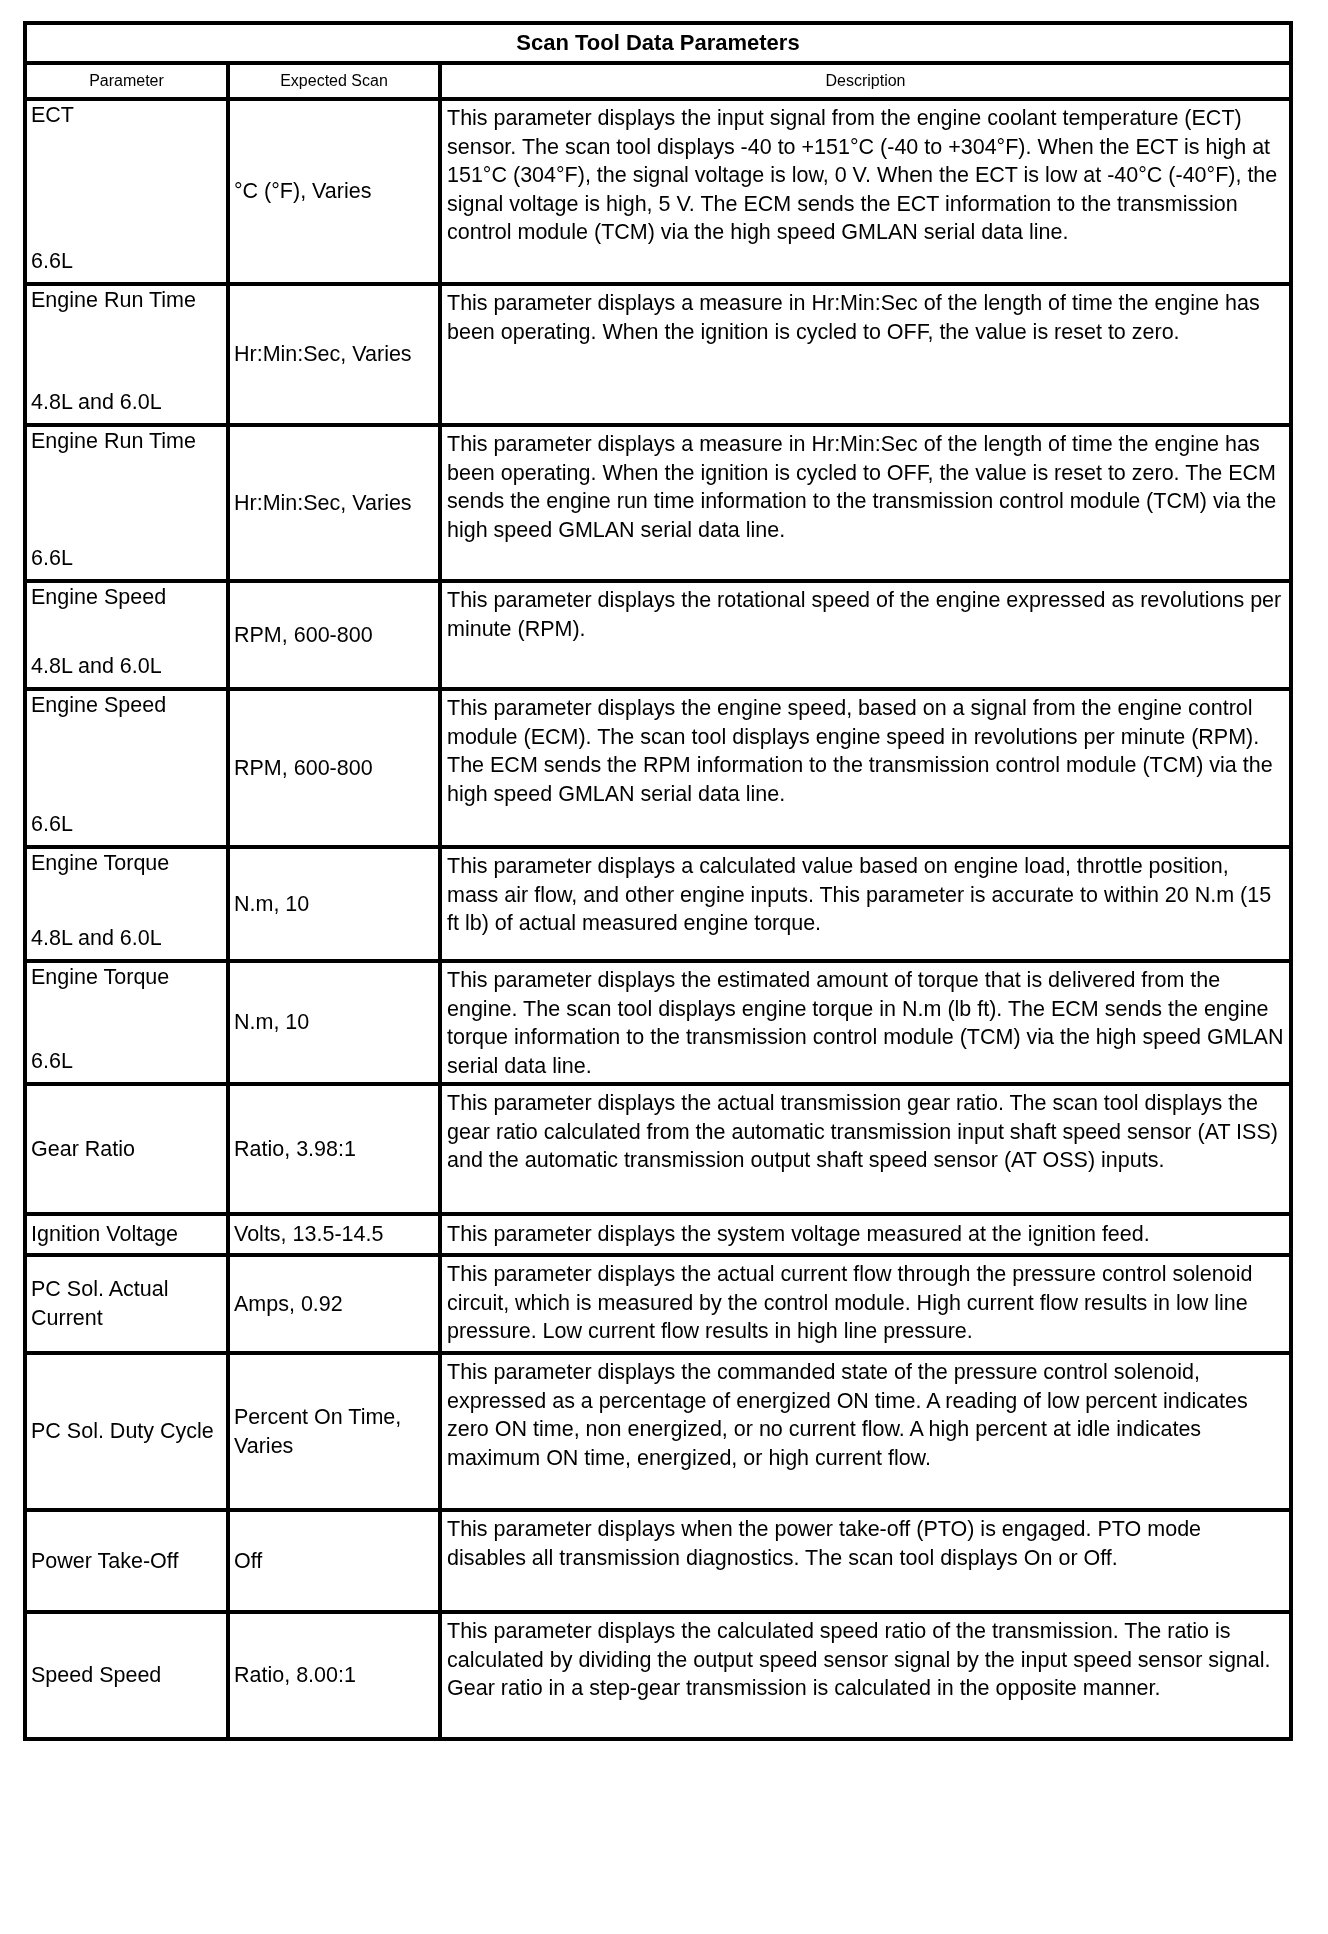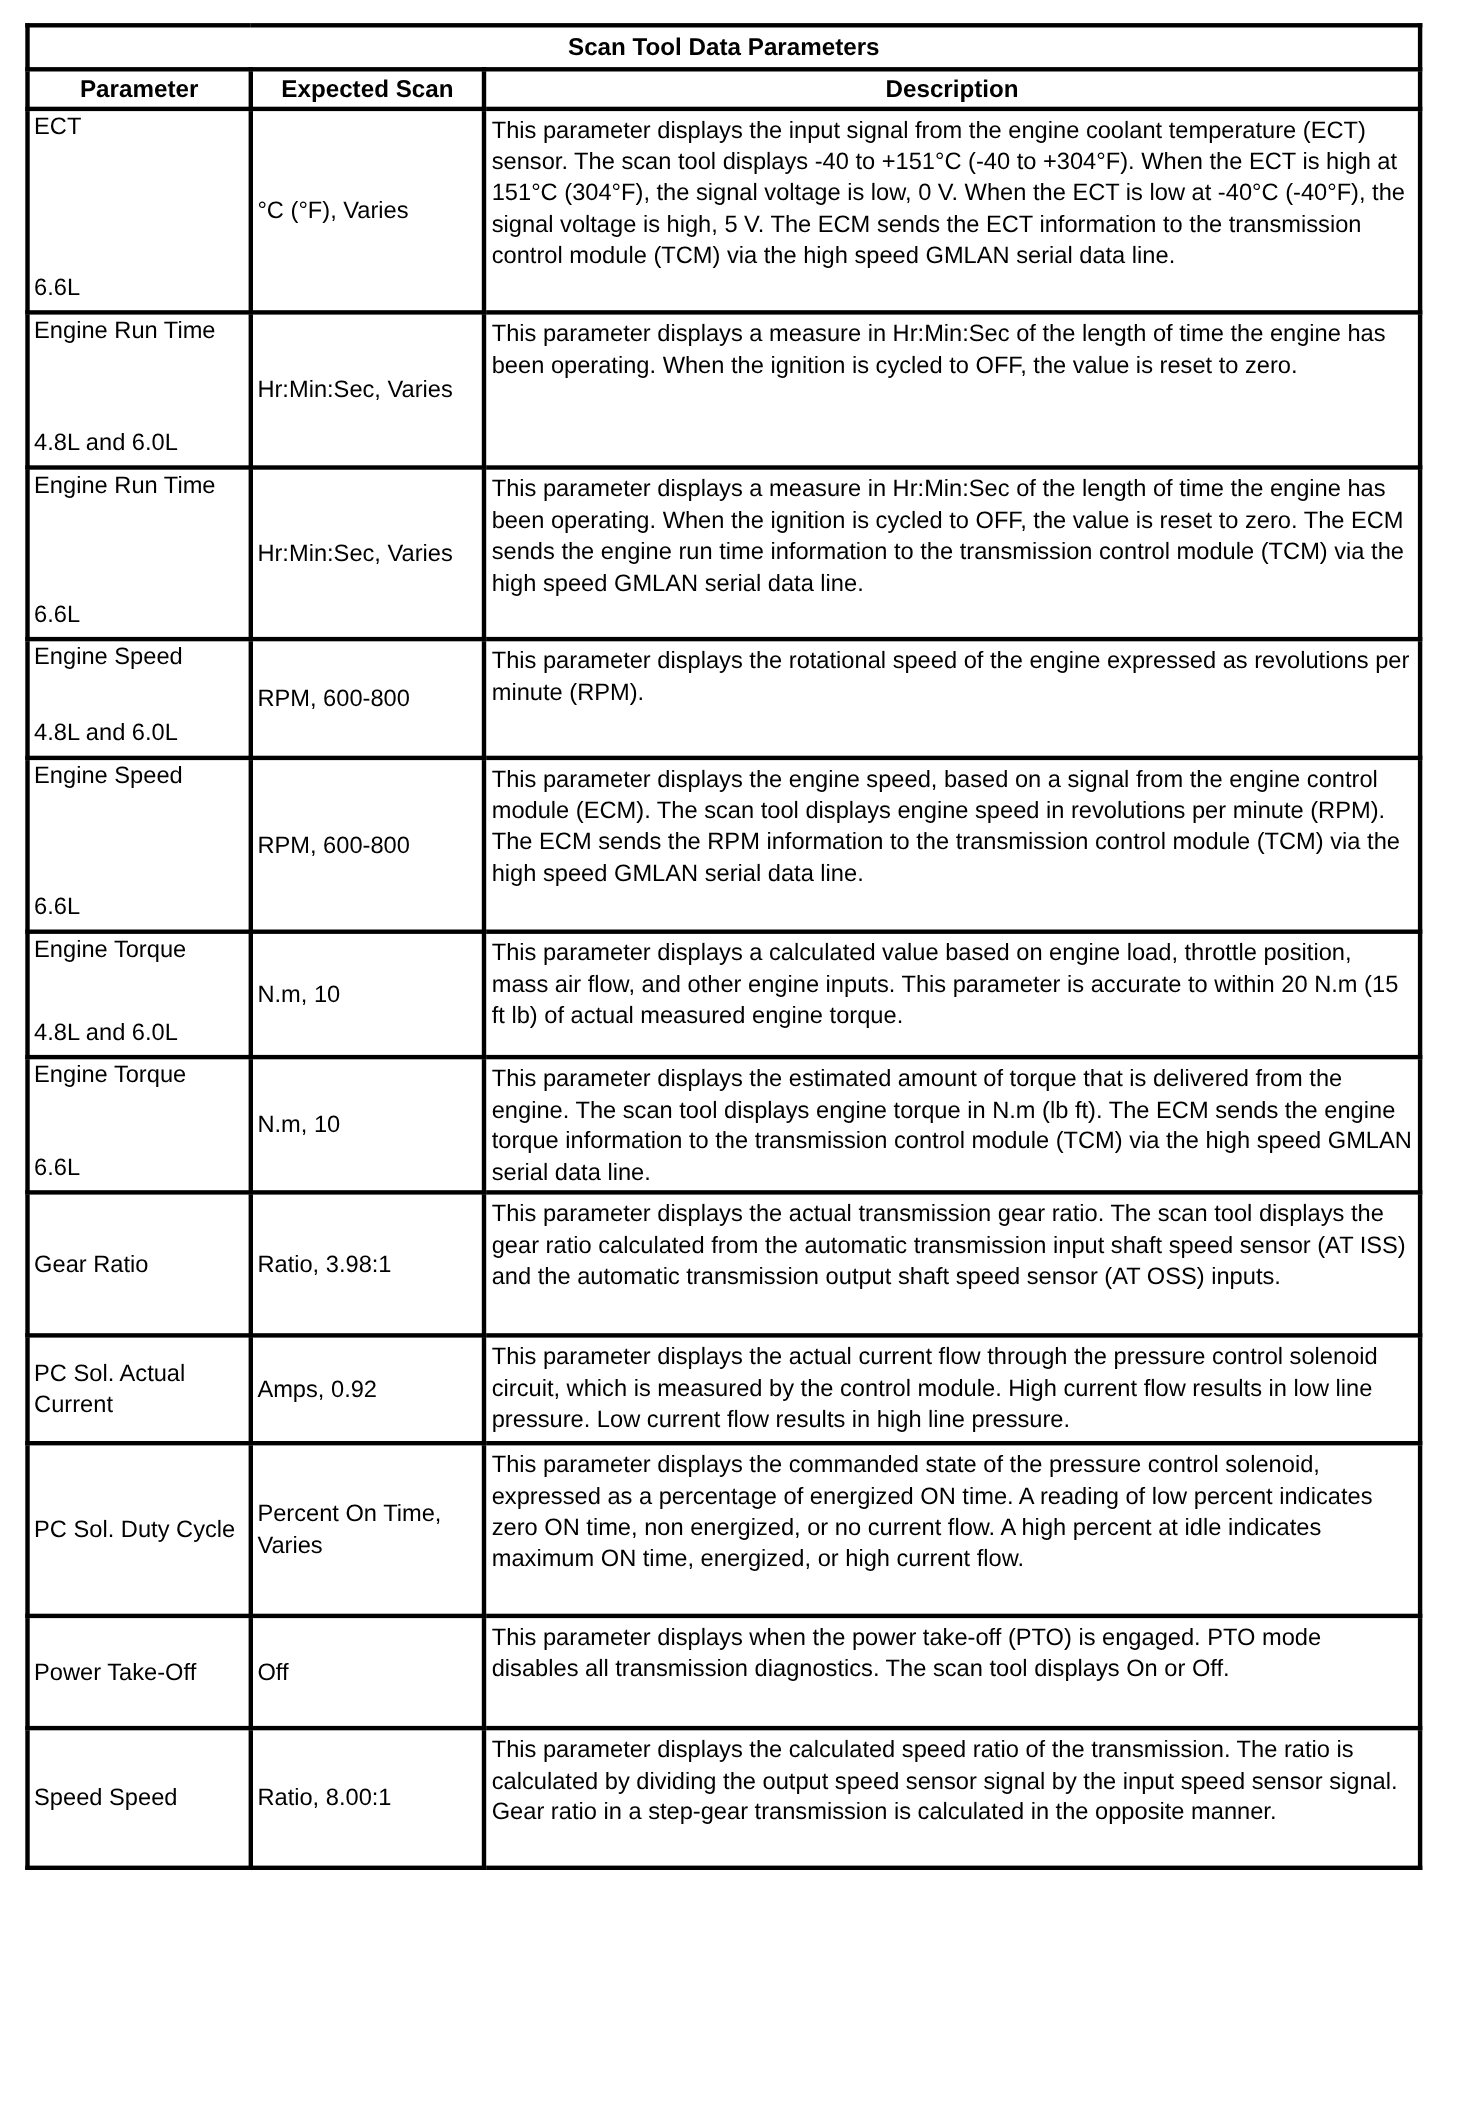--- a/index.html
+++ b/index.html
@@ -5,21 +5,21 @@
   html, body { margin: 0; padding: 0; background: #ffffff; }
   body { width: 1328px; height: 1934px; position: relative; font-family: "Liberation Sans", sans-serif; color: #000; }
   table {
     position: absolute; left: 23px; top: 21px; width: 1270px;
     border-collapse: collapse; table-layout: fixed;
   }
   td, th { border: 4px solid #000; padding: 0 4px; vertical-align: middle; }
   col.c1 { width: 203px; }
   col.c2 { width: 212px; }
   .title th { height: 36px; font-size: 22px; font-weight: bold; text-align: center; margin-top: 44px; }
-  .head th { height: 32px; font-size: 22px; font-weight: bold; text-align: center; }
+  .head th { height: 32px; font-size: 16px; font-weight: normal; text-align: center; }
   td { font-size: 21.5px; line-height: 28.6px; }
   td.param { padding-left: 4px; }
   td.param .pname { display: block; }
   td.param.split { vertical-align: top; }
   td.val { text-align: left; }
   td.desc { vertical-align: top; padding-top: 3px; padding-left: 5px; }
   tr.r0 { height: 185px; }
   tr.r1 { height: 141px; }
   tr.r2 { height: 156px; }
   tr.r3 { height: 108px; }
@@ -135,20 +135,27 @@
   </tr>
 
   <tr class="r7">
     <td class="param">
       <span class="pname">Gear Ratio</span>
     </td>
     <td class="val">Ratio, 3.98:1</td>
     <td class="desc">This parameter displays the actual transmission gear ratio. The scan tool displays the gear ratio calculated from the automatic transmission input shaft speed sensor (AT ISS) and the automatic transmission output shaft speed sensor (AT OSS) inputs.</td>
   </tr>
 
+  <tr class="r8">
+    <td class="param">
+      <span class="pname">Ignition Voltage</span>
+    </td>
+    <td class="val">Volts, 13.5-14.5</td>
+    <td class="desc single">This parameter displays the system voltage measured at the ignition feed.</td>
+  </tr>
 
 
   <tr class="r10">
     <td class="param">
       <span class="pname">PC Sol. Actual Current</span>
     </td>
     <td class="val">Amps, 0.92</td>
     <td class="desc">This parameter displays the actual current flow through the pressure control solenoid circuit, which is measured by the control module. High current flow results in low line pressure. Low current flow results in high line pressure.</td>
   </tr>
 

